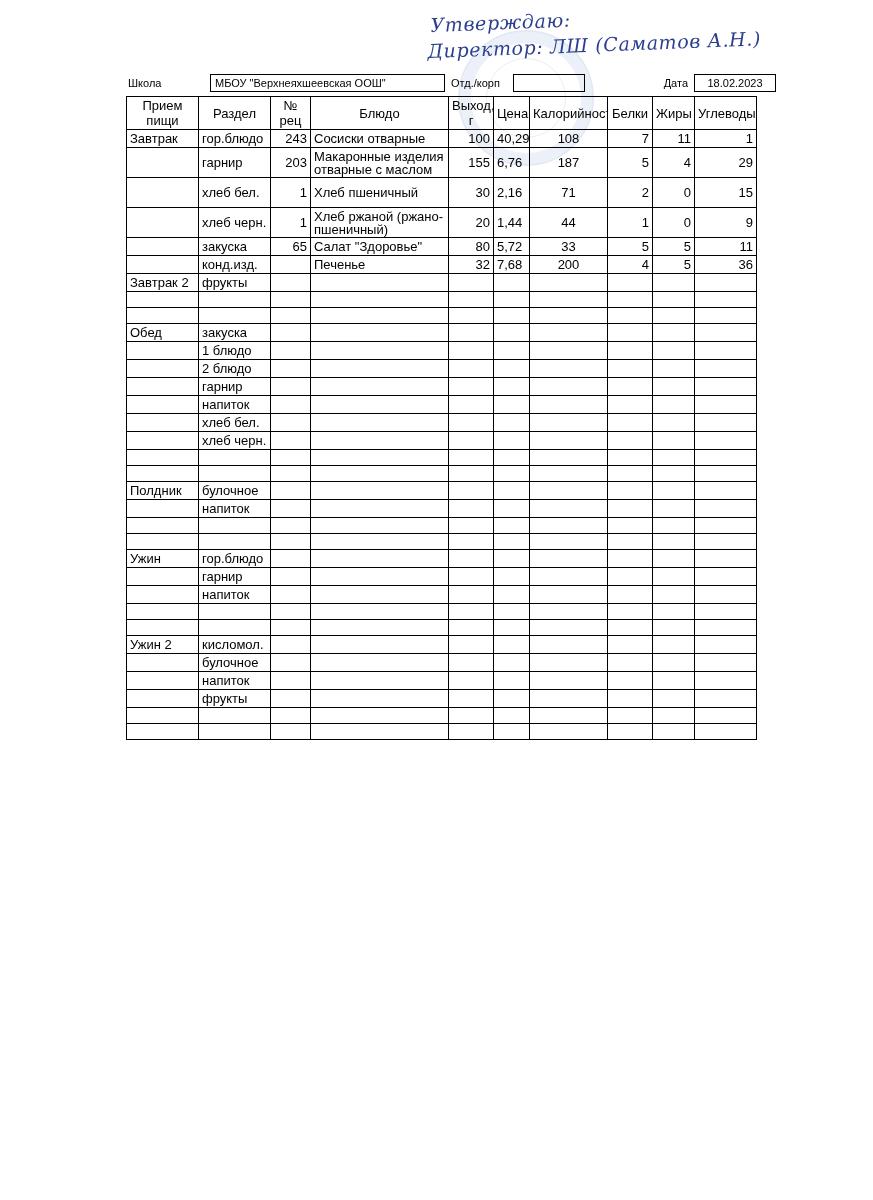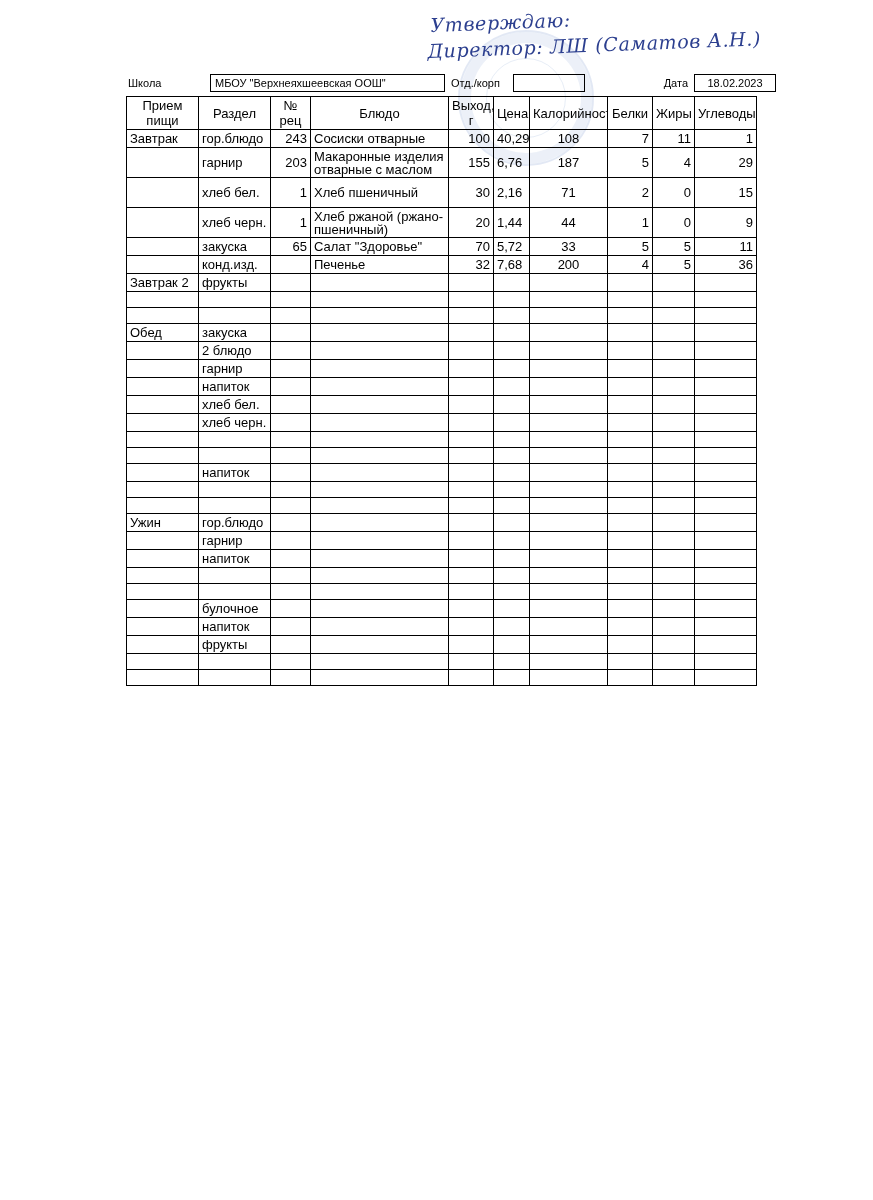--- a/index.html
+++ b/index.html
@@ -220,21 +220,21 @@
           <td class="c-cal two-line">44</td>
           <td class="c-prot two-line">1</td>
           <td class="c-fat two-line">0</td>
           <td class="c-carb two-line">9</td>
         </tr>
         <tr>
           <td class="c-meal"></td>
           <td class="c-sect">закуска</td>
           <td class="c-rec">65</td>
           <td class="c-dish">Салат "Здоровье"</td>
-          <td class="c-out">70</td>
+          <td class="c-out">80</td>
           <td class="c-price">5,72</td>
           <td class="c-cal">33</td>
           <td class="c-prot">5</td>
           <td class="c-fat">5</td>
           <td class="c-carb">11</td>
         </tr>
         <tr>
           <td class="c-meal"></td>
           <td class="c-sect">конд.изд.</td>
           <td class="c-rec"></td>
@@ -289,20 +289,32 @@
           <td class="c-dish"></td>
           <td class="c-out"></td>
           <td class="c-price"></td>
           <td class="c-cal"></td>
           <td class="c-prot"></td>
           <td class="c-fat"></td>
           <td class="c-carb"></td>
         </tr>
         <tr>
           <td class="c-meal"></td>
+          <td class="c-sect">1 блюдо</td>
+          <td class="c-rec"></td>
+          <td class="c-dish"></td>
+          <td class="c-out"></td>
+          <td class="c-price"></td>
+          <td class="c-cal"></td>
+          <td class="c-prot"></td>
+          <td class="c-fat"></td>
+          <td class="c-carb"></td>
+        </tr>
+        <tr>
+          <td class="c-meal"></td>
           <td class="c-sect">2 блюдо</td>
           <td class="c-rec"></td>
           <td class="c-dish"></td>
           <td class="c-out"></td>
           <td class="c-price"></td>
           <td class="c-cal"></td>
           <td class="c-prot"></td>
           <td class="c-fat"></td>
           <td class="c-carb"></td>
         </tr>
@@ -362,20 +374,32 @@
           <td class="c-out"></td>
           <td class="c-price"></td>
           <td class="c-cal"></td>
           <td class="c-prot"></td>
           <td class="c-fat"></td>
           <td class="c-carb"></td>
         </tr>
         <tr>
           <td class="c-meal"></td>
           <td class="c-sect"></td>
+          <td class="c-rec"></td>
+          <td class="c-dish"></td>
+          <td class="c-out"></td>
+          <td class="c-price"></td>
+          <td class="c-cal"></td>
+          <td class="c-prot"></td>
+          <td class="c-fat"></td>
+          <td class="c-carb"></td>
+        </tr>
+        <tr>
+          <td class="c-meal">Полдник</td>
+          <td class="c-sect">булочное</td>
           <td class="c-rec"></td>
           <td class="c-dish"></td>
           <td class="c-out"></td>
           <td class="c-price"></td>
           <td class="c-cal"></td>
           <td class="c-prot"></td>
           <td class="c-fat"></td>
           <td class="c-carb"></td>
         </tr>
         <tr>
@@ -468,20 +492,32 @@
           <td class="c-rec"></td>
           <td class="c-dish"></td>
           <td class="c-out"></td>
           <td class="c-price"></td>
           <td class="c-cal"></td>
           <td class="c-prot"></td>
           <td class="c-fat"></td>
           <td class="c-carb"></td>
         </tr>
         <tr>
+          <td class="c-meal">Ужин 2</td>
+          <td class="c-sect">кисломол.</td>
+          <td class="c-rec"></td>
+          <td class="c-dish"></td>
+          <td class="c-out"></td>
+          <td class="c-price"></td>
+          <td class="c-cal"></td>
+          <td class="c-prot"></td>
+          <td class="c-fat"></td>
+          <td class="c-carb"></td>
+        </tr>
+        <tr>
           <td class="c-meal"></td>
           <td class="c-sect">булочное</td>
           <td class="c-rec"></td>
           <td class="c-dish"></td>
           <td class="c-out"></td>
           <td class="c-price"></td>
           <td class="c-cal"></td>
           <td class="c-prot"></td>
           <td class="c-fat"></td>
           <td class="c-carb"></td>

